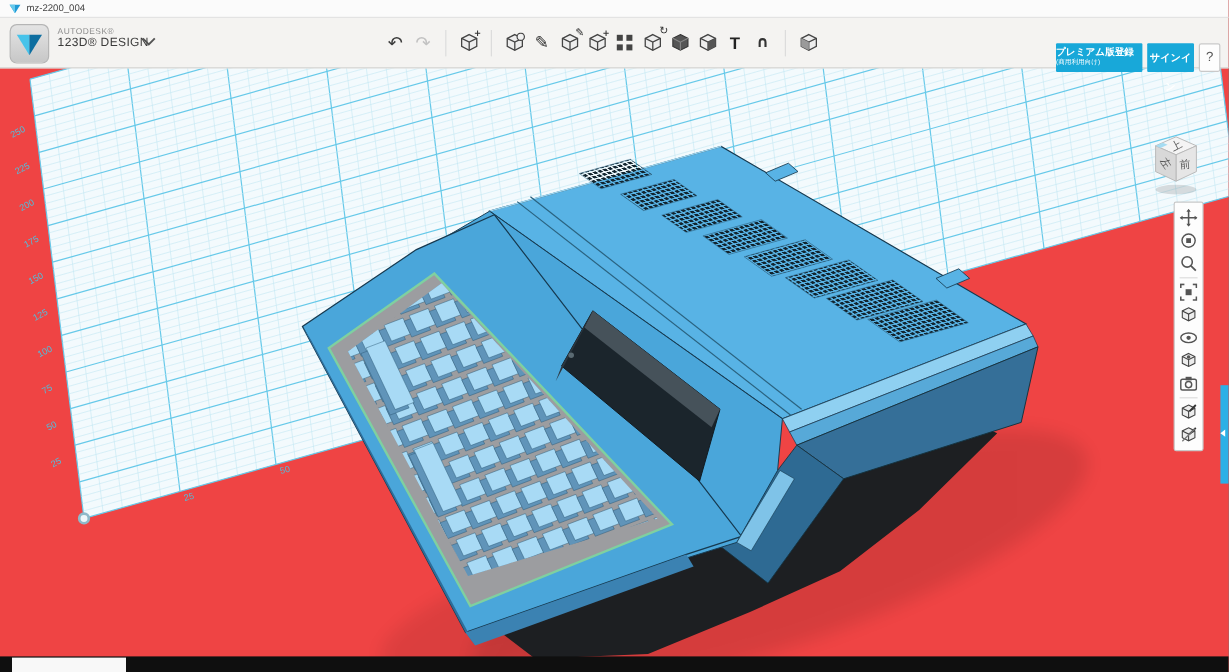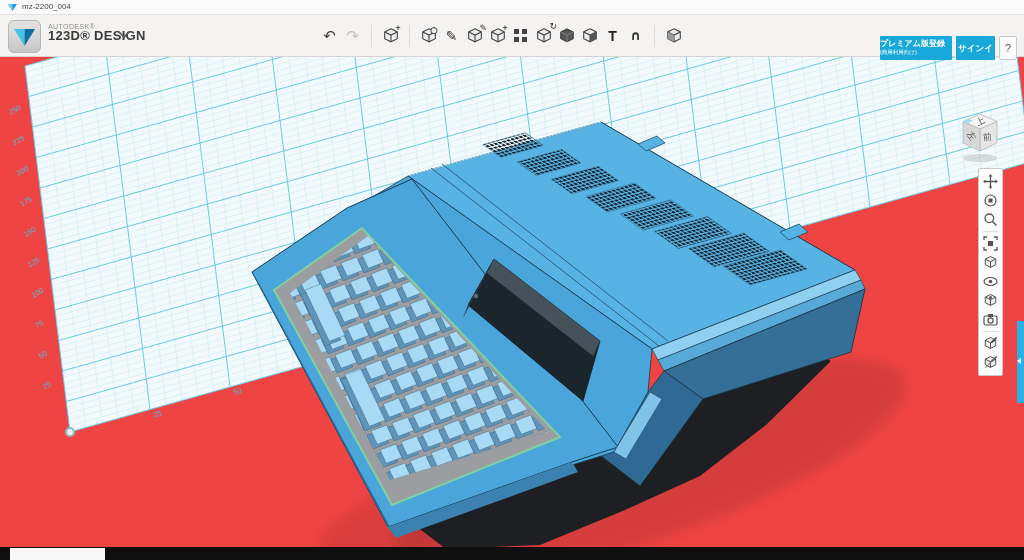--- a/index.html
+++ b/index.html
@@ -10,21 +10,21 @@
             border-bottom:1px solid #e3e3e3;z-index:30;}
   .titlebar .ttl{position:absolute;left:22px;top:2px;font-size:8px;color:#444;}
   .titlebar svg{position:absolute;left:7px;top:2px;}
   
   .toolbar{position:absolute;left:0;top:15px;width:1024px;height:41px;background:#f4f3f1;
            border-bottom:1px solid #d5d5d3;z-index:30;}
   .brandlogo{position:absolute;left:8px;top:5px;width:31px;height:31px;border-radius:6px;
              background:linear-gradient(#e4e4e4,#c7c7c7);border:1px solid #b5b5b5;}
   .brandtxt{position:absolute;left:48px;top:7px;line-height:9px;}
   .brandtxt .l1{font-size:7px;color:#8d8d8d;letter-spacing:.4px;}
-  .brandtxt .l2{font-size:13px;font-weight:bold;color:#3a3a3a;letter-spacing:.3px;}
+  .brandtxt .l2{font-size:10px;font-weight:normal;color:#3a3a3a;letter-spacing:.3px;}
   .chev{position:absolute;left:118px;top:16px;}
   .tbcenter{position:absolute;left:318px;top:0;height:41px;display:flex;align-items:center;}
   .tbtn{width:23px;height:30px;display:flex;align-items:center;justify-content:center;position:relative;}
   .tsep{width:1px;height:22px;background:#dcdcdc;margin:0 7px;}
   .uglyph{font-size:15px;color:#3c3c3c;font-family:"DejaVu Sans",sans-serif;}
   .uglyph.dis{color:#c2c2c2;}
   .ov{position:absolute;font-family:"DejaVu Sans",sans-serif;color:#333;}
   .btn-premium{position:absolute;left:880px;top:21px;width:72px;height:24px;background:#18a8d9;
                color:#fff;text-align:left;border-radius:1px;cursor:pointer;}
   .btn-premium .p1{font-size:8px;font-weight:bold;line-height:10px;margin-top:3px;}

